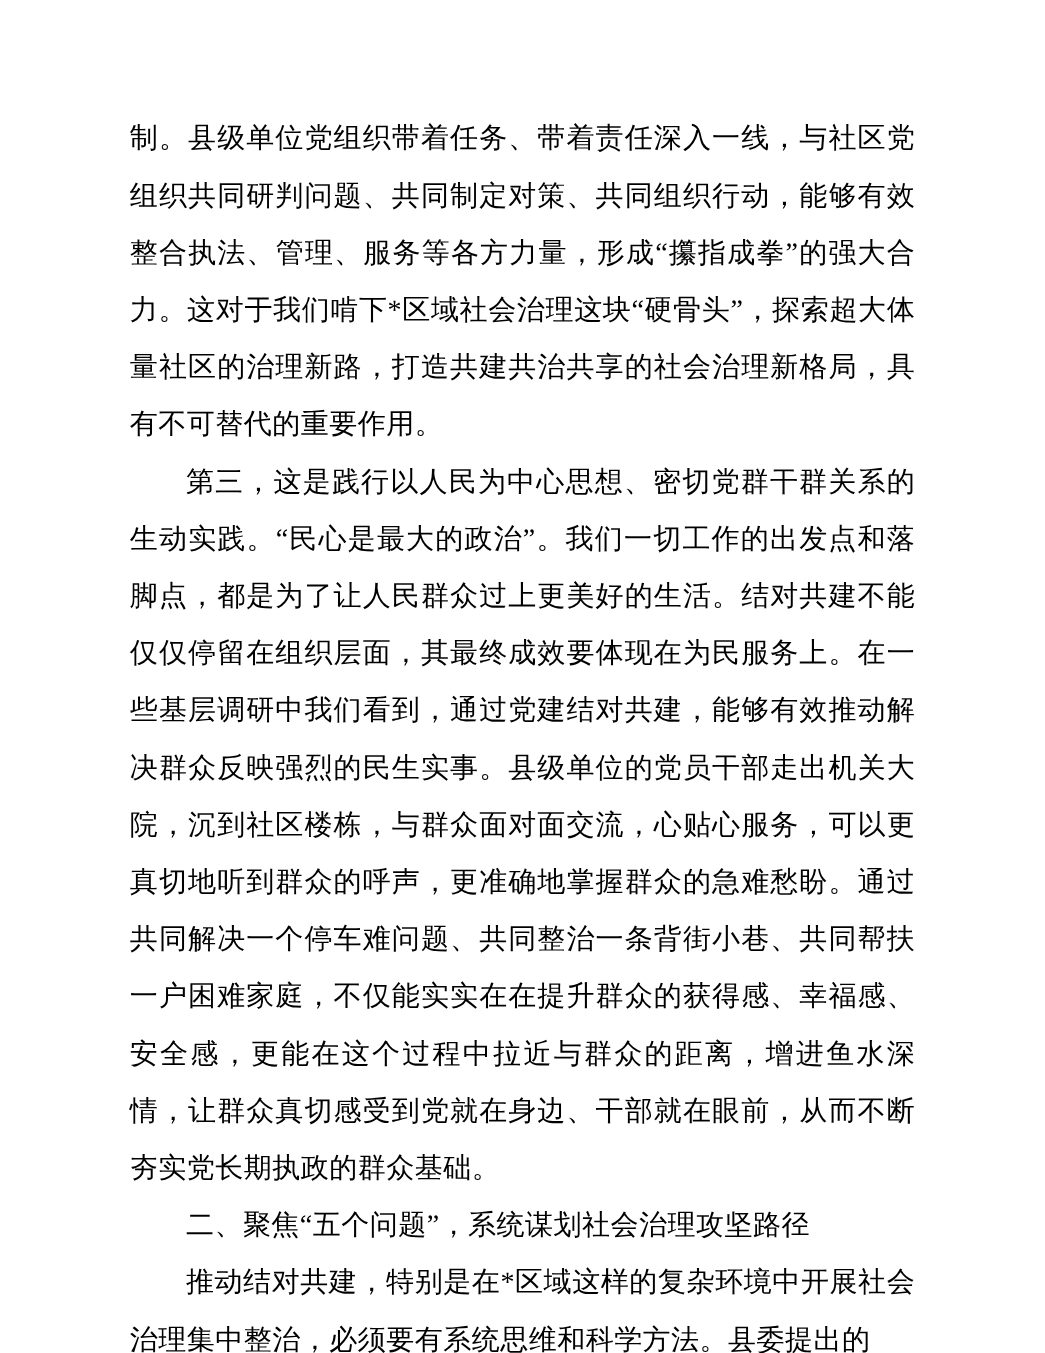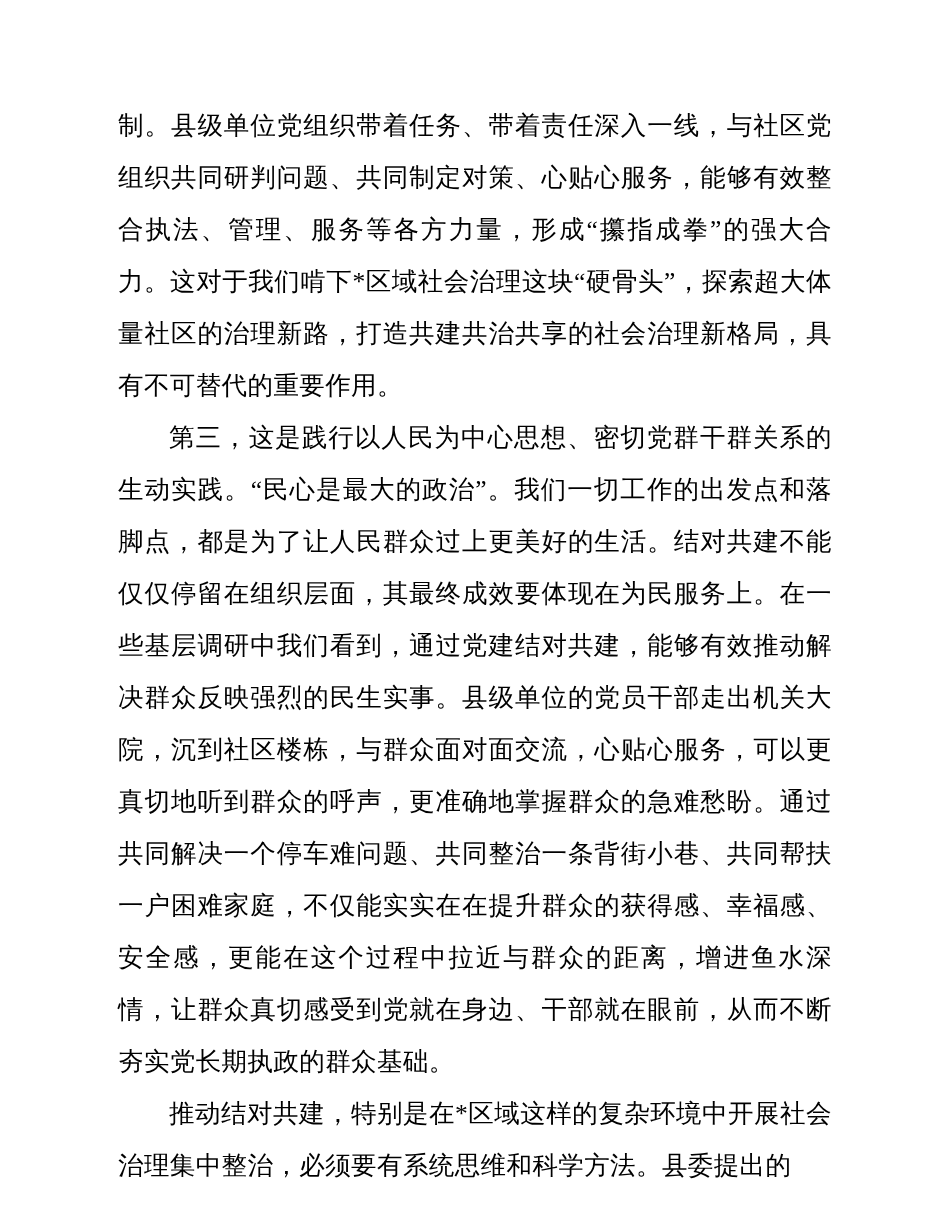--- a/index.html
+++ b/index.html
@@ -35,17 +35,18 @@
   }
   p.para.no-indent {
     text-indent: 0;
   }
 </style>
 </head>
 <body>
 
 <div class="page">
   <div class="doc-body">
-    <p class="para no-indent">制。县级单位党组织带着任务、带着责任深入一线，与社区党组织共同研判问题、共同制定对策、心贴心服务，能够有效整合执法、管理、服务等各方力量，形成“攥指成拳”的强大合力。这对于我们啃下*区域社会治理这块“硬骨头”，探索超大体量社区的治理新路，打造共建共治共享的社会治理新格局，具有不可替代的重要作用。</p>
+    <p class="para no-indent">制。县级单位党组织带着任务、带着责任深入一线，与社区党组织共同研判问题、共同制定对策、共同组织行动，能够有效整合执法、管理、服务等各方力量，形成“攥指成拳”的强大合力。这对于我们啃下*区域社会治理这块“硬骨头”，探索超大体量社区的治理新路，打造共建共治共享的社会治理新格局，具有不可替代的重要作用。</p>
     <p class="para">第三，这是践行以人民为中心思想、密切党群干群关系的生动实践。“民心是最大的政治”。我们一切工作的出发点和落脚点，都是为了让人民群众过上更美好的生活。结对共建不能仅仅停留在组织层面，其最终成效要体现在为民服务上。在一些基层调研中我们看到，通过党建结对共建，能够有效推动解决群众反映强烈的民生实事。县级单位的党员干部走出机关大院，沉到社区楼栋，与群众面对面交流，心贴心服务，可以更真切地听到群众的呼声，更准确地掌握群众的急难愁盼。通过共同解决一个停车难问题、共同整治一条背街小巷、共同帮扶一户困难家庭，不仅能实实在在提升群众的获得感、幸福感、安全感，更能在这个过程中拉近与群众的距离，增进鱼水深情，让群众真切感受到党就在身边、干部就在眼前，从而不断夯实党长期执政的群众基础。</p>
+    <p class="para">二、聚焦“五个问题”，系统谋划社会治理攻坚路径</p>
     <p class="para">推动结对共建，特别是在*区域这样的复杂环境中开展社会治理集中整治，必须要有系统思维和科学方法。县委提出的</p>
   </div>
 </div>
 
 </body></html>

